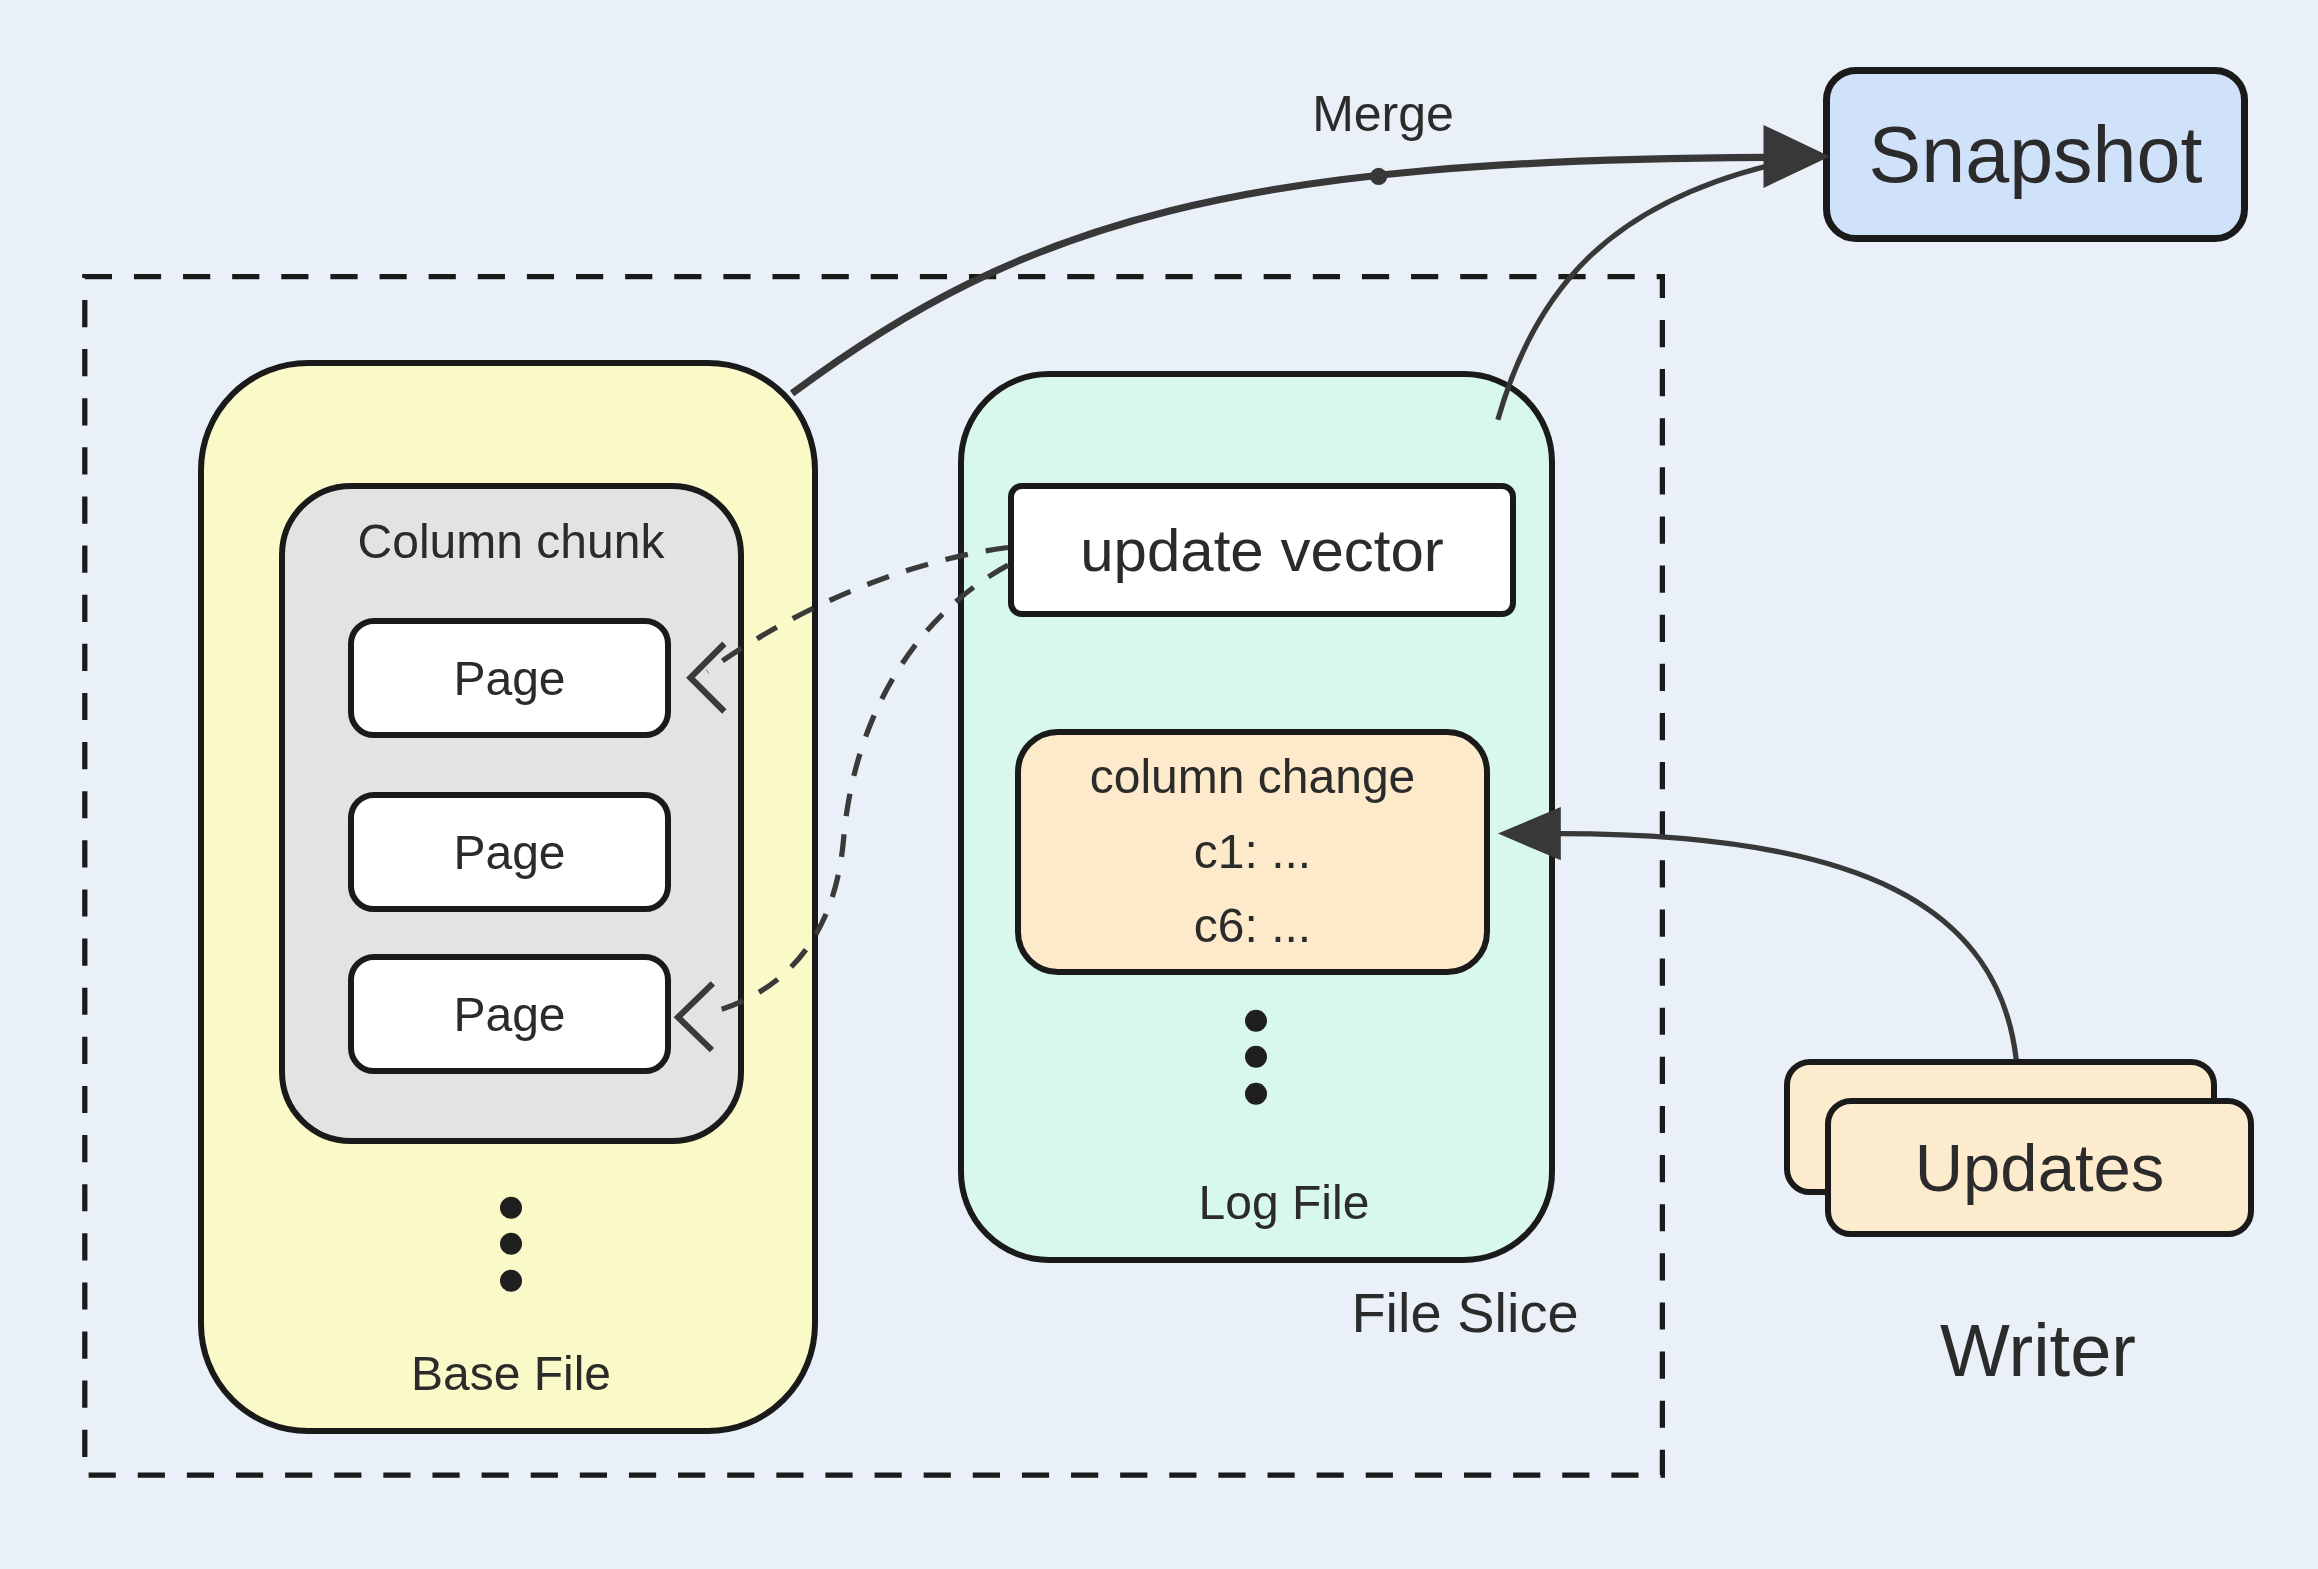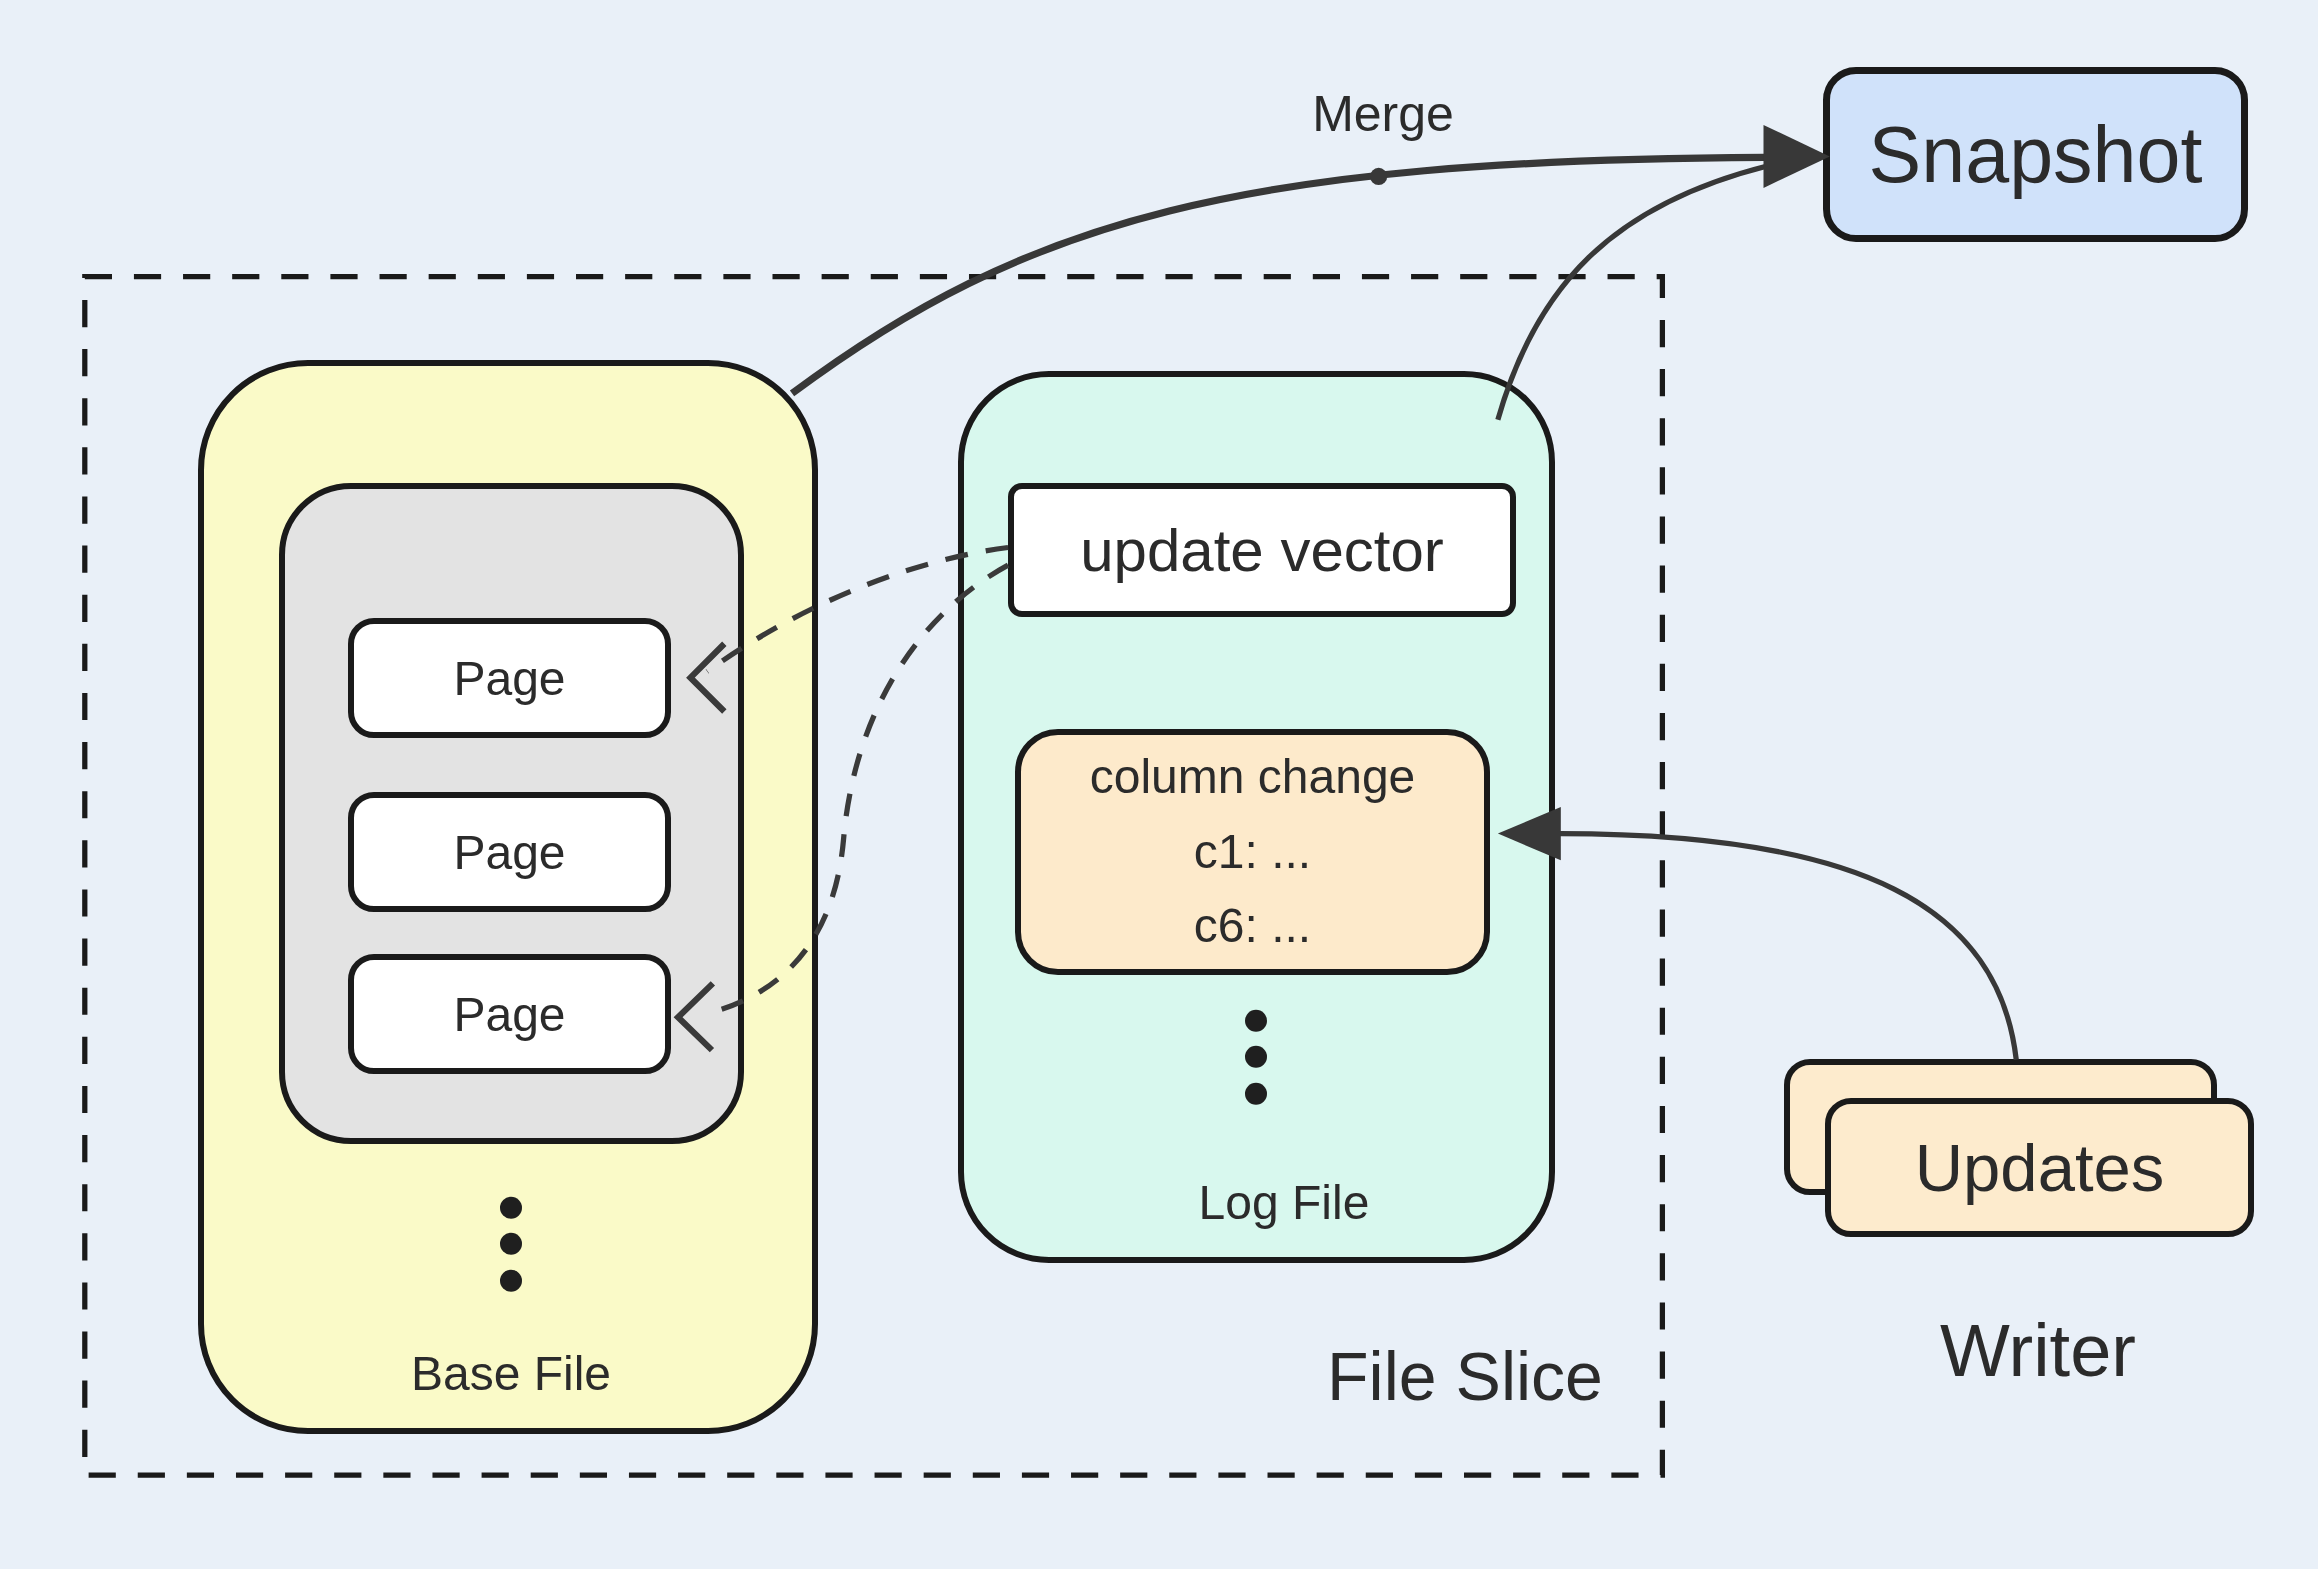--- a/index.html
+++ b/index.html
@@ -76,21 +76,21 @@
   .updates-front {
     left: 1825px; top: 1098px; width: 429px; height: 139px;
     background: #fdebcd; border-radius: 26px;
     display: flex; align-items: center; justify-content: center;
     font-size: 67px;
   }
   
   .lbl-merge        { left: 1383px; top: 114px;  font-size: 50px; }
   .lbl-reader       { left: 2039px; top: 324px;  font-size: 74px; }
   .lbl-writer       { left: 2038px; top: 1350px; font-size: 74px; }
-  .lbl-file-slice   { left: 1465px; top: 1376px; font-size: 68px; }
+  .lbl-file-slice   { left: 1465px; top: 1312px; font-size: 56px; }
   .lbl-column-chunk { left: 511px; top: 541px; font-size: 48px; }
   .lbl-base-file    { left: 511px; top: 1373px; font-size: 48px; }
   .lbl-log-file     { left: 1256px; top: 1202px; font-size: 48px; margin-left: 28px; }
   
   .ellipsis {
     position: absolute;
     transform: translate(-50%, -50%);
     display: flex; flex-direction: column; gap: 14.3px; align-items: center;
   }
   .ellipsis .dot {
@@ -105,20 +105,21 @@
     pointer-events: none;
   }
 </style>
 </head>
 <body>
 
 <div class="canvas">
 
   <div class="node base-file"></div>
   <div class="node column-chunk"></div>
+  <div class="label lbl-column-chunk">Column chunk</div>
 
   <div class="node page page-1">
     <span>Page</span>
   </div>
   <div class="node page page-2">
     <span>Page</span>
   </div>
   <div class="node page page-3">
     <span>Page</span>
   </div>

